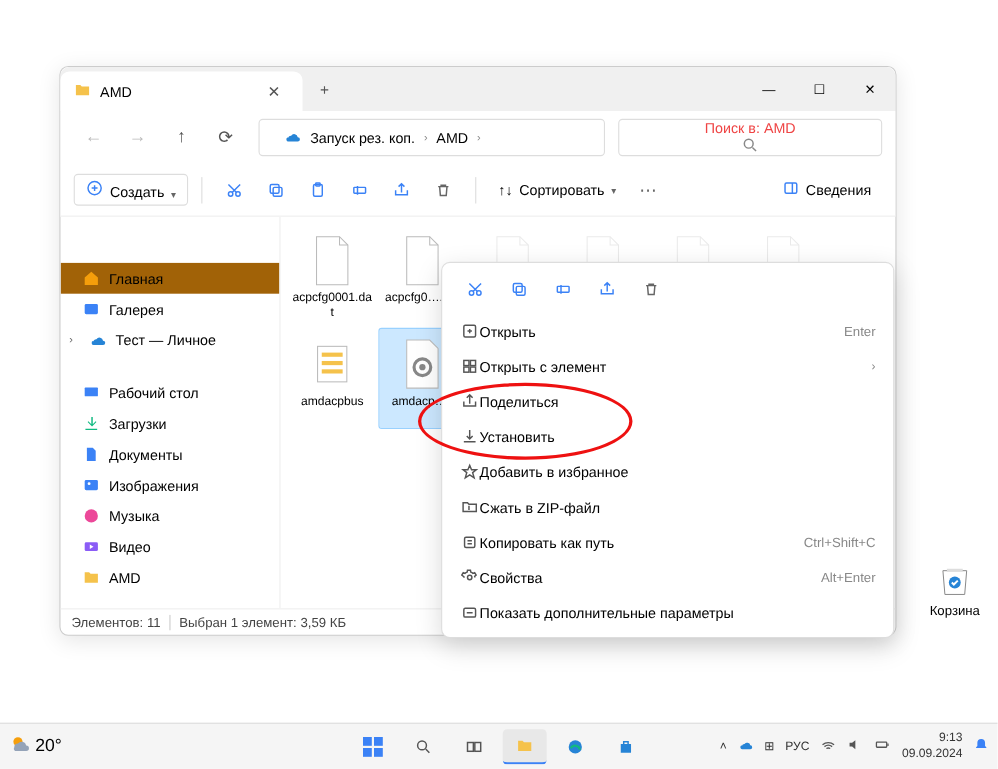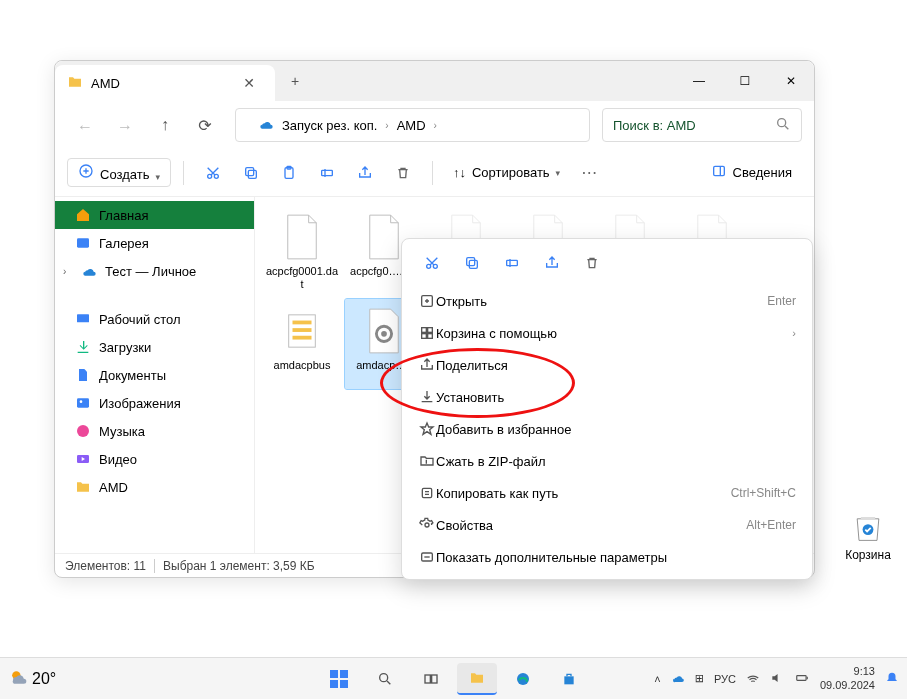--- a/index.html
+++ b/index.html
@@ -15,37 +15,37 @@
 .new-tab { width: 40px; }
 .win-controls { margin-left: auto; display: flex; }
 .win-btn { width: 46px; display: flex; align-items: center; justify-content: center; font-size: 12px; }
 
 
 .navbar { height: 48px; display: flex; align-items: center; padding: 0 12px; gap: 4px; background: #fff; }
 .nav-btn { width: 36px; height: 32px; display: flex; align-items: center; justify-content: center; color: #555; border-radius: 4px; }
 .nav-btn.disabled { color: #bbb; }
 .addressbar { flex: 1; height: 34px; border: 1px solid #ddd; border-radius: 4px; display: flex; align-items: center; padding: 0 22px; gap: 8px; font-size: 13px; margin: 0 8px; }
 .addr-chevron { color: #888; font-size: 10px; }
-.searchbar { width: 200px; height: 34px; border: 1px solid #ddd; border-radius: 4px; display: flex; align-items: center; padding: 0 10px; font-size: 13px; color: #14532d; }
+.searchbar { width: 240px; height: 34px; border: 1px solid #ddd; border-radius: 4px; display: flex; align-items: center; padding: 0 10px; font-size: 13px; color: #ef4444; flex-direction: column; }
 .searchbar span:first-child { flex: 1; }
 
 
 .toolbar { height: 48px; display: flex; align-items: center; padding: 0 12px; gap: 4px; border-bottom: 1px solid #eee; background: #fff; }
 .tb-create { display: flex; align-items: flex-end; gap: 6px; padding: 4px 10px; border: 1px solid #ddd; border-radius: 4px; font-size: 13px; }
 .tb-sep { width: 1px; height: 24px; background: #ddd; margin: 0 8px; }
 .tb-icon { width: 34px; height: 32px; display: flex; align-items: center; justify-content: center; color: #3b82f6; }
 .tb-icon.gray { color: #666; }
 .tb-sort { display: flex; align-items: center; gap: 6px; padding: 4px 8px; font-size: 13px; }
 .tb-details { display: flex; align-items: center; gap: 6px; padding: 4px 10px; font-size: 13px; margin-left: auto; }
 
 
 .body { flex: 1; display: flex; overflow: hidden; }
 .sidebar { width: 200px; border-right: 1px solid #eee; padding: 4px 0; overflow-y: auto; font-size: 13px; display: flex; flex-direction: column; }
 .sb-item { display: flex; align-items: center; gap: 8px; padding: 6px 12px 6px 20px; }
-.sb-item.selected { background: #15803d; }
+.sb-item.selected { background: #a16207; margin-top: 38px; }
 .sb-item .exp { width: 10px; font-size: 10px; color: #666; }
 .sb-gap { height: 20px; }
 .sb-icon { width: 16px; height: 16px; display: inline-flex; align-items: center; justify-content: center; }
 
 .filearea { flex: 1; padding: 8px; display: flex; flex-wrap: wrap; align-content: flex-start; gap: 4px; position: relative; }
 .file { width: 78px; height: 90px; display: flex; flex-direction: column; align-items: center; justify-content: flex-start; padding-top: 6px; font-size: 11px; text-align: center; border-radius: 2px; }
 .file.selected { background: #cce8ff; outline: 1px solid #99d1ff; }
 .file-icon { width: 42px; height: 52px; display: flex; align-items: center; justify-content: center; margin-bottom: 2px; }
 .file-label { line-height: 1.2; word-break: break-word; padding: 0 2px; }
 .file.hidden-by-menu { opacity: 0.3; }
@@ -419,21 +419,21 @@
   </div>
   <div class="ctx-item">
     <span class="ci">
         <svg viewBox="0 0 24 24" fill="none" stroke="currentColor" stroke-width="2">
           <rect x="4" y="4" width="7" height="7"></rect>
           <rect x="13" y="4" width="7" height="7"></rect>
           <rect x="4" y="13" width="7" height="7"></rect>
           <rect x="13" y="13" width="7" height="7"></rect>
         </svg>
       </span>
-    <span class="lbl">Корзина с помощью</span>
+    <span class="lbl">Открыть с элемент</span>
     <span class="chev">›</span>
   </div>
   <div class="ctx-item">
     <span class="ci">
         <svg viewBox="0 0 24 24" fill="none" stroke="currentColor" stroke-width="2">
           <path d="M4 12v6h16v-6M12 3v12M8 7l4-4 4 4"></path>
         </svg>
       </span>
     <span class="lbl">Поделиться</span>
   </div>

